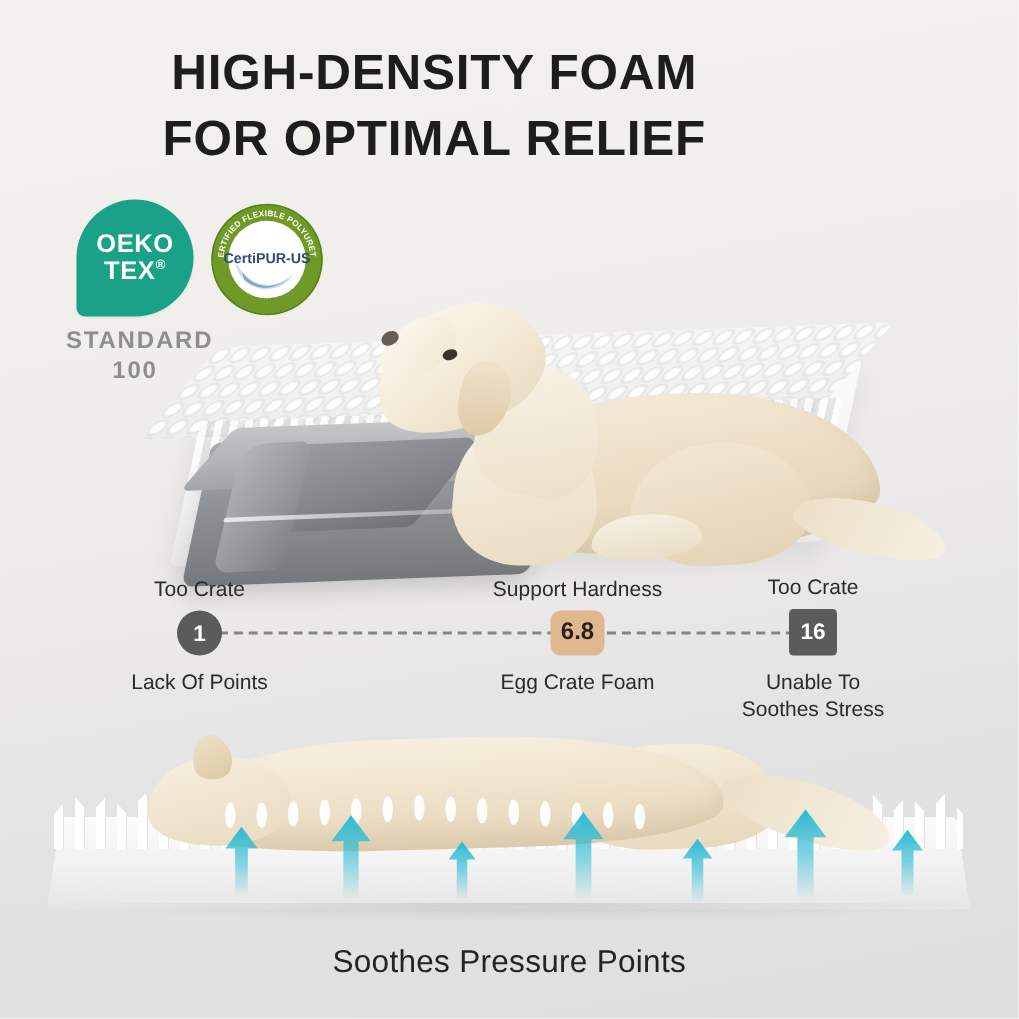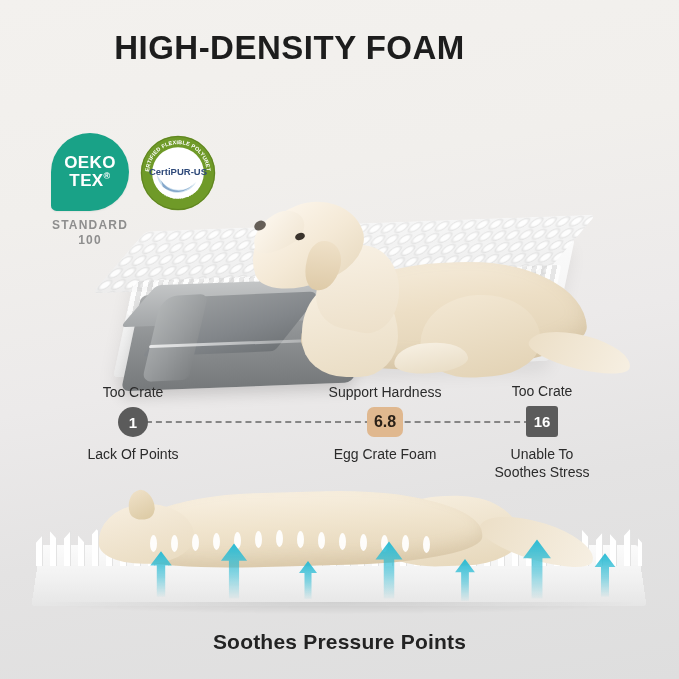--- a/index.html
+++ b/index.html
@@ -25,21 +25,21 @@
   .oeko-mark {
     width:78px; height:78px; margin:0 auto;
     background:#19a287;
     border-radius:42px 42px 42px 6px;
     display:flex; flex-direction:column; align-items:center; justify-content:center;
     box-shadow:0 1px 2px rgba(0,0,0,.06);
   }
   .oeko-mark .l1 { color:#fff; font-size:17px; font-weight:700; letter-spacing:.4px; line-height:1.08; }
   .oeko-mark .l2 { color:#fff; font-size:17px; font-weight:700; letter-spacing:.4px; line-height:1.08; }
   .oeko-mark .l2 sup { font-size:9px; vertical-align:super; }
-  .oeko-sub { margin-top:7px; color:#8e8e8e; font-size:12px; font-weight:700; letter-spacing:1.2px; line-height:1.22; }
+  .oeko-sub { margin-top:7px; color:#8e8e8e; font-size:16px; font-weight:700; letter-spacing:1.2px; line-height:1.22; }
 
   .certi-wrap { position:absolute; left:104px; top:2px; width:76px; height:76px; }
   .certi-svg { display:block; width:76px; height:76px; }
 
   
   .hero { position:absolute; left:0; top:95px; width:679px; height:285px; }
 
   
   .slab {
     position:absolute; left:128px; top:152px; width:432px; height:122px;
@@ -269,28 +269,29 @@
     position:absolute; top:0; width:7px; height:17px; display:block;
     background:rgba(255,255,255,.92); border-radius:50%/50%;
   }
 
   .arrows { position:absolute; left:0; top:0; width:679px; height:150px; }
   .arrow { position:absolute; }
   .arrow svg { display:block; }
 
   .caption {
     position:absolute; left:0; top:630px; width:679px; text-align:center;
-    font-size:21px; color:#232323; font-weight:700; letter-spacing:.2px;
+    font-size:21px; color:#232323; font-weight:400; letter-spacing:.2px;
   }
 </style>
 </head>
 <body>
 
 <div class="title-block">
   <div class="title-line">HIGH-DENSITY FOAM</div>
+  <div class="title-line">FOR OPTIMAL RELIEF</div>
 </div>
 
 <div class="badges">
 
   <div class="oeko-wrap">
     <div class="oeko-mark">
       <span class="l1">OEKO</span>
       <span class="l2"><span>TEX</span><sup>®</sup></span>
     </div>
     <div class="oeko-sub">

